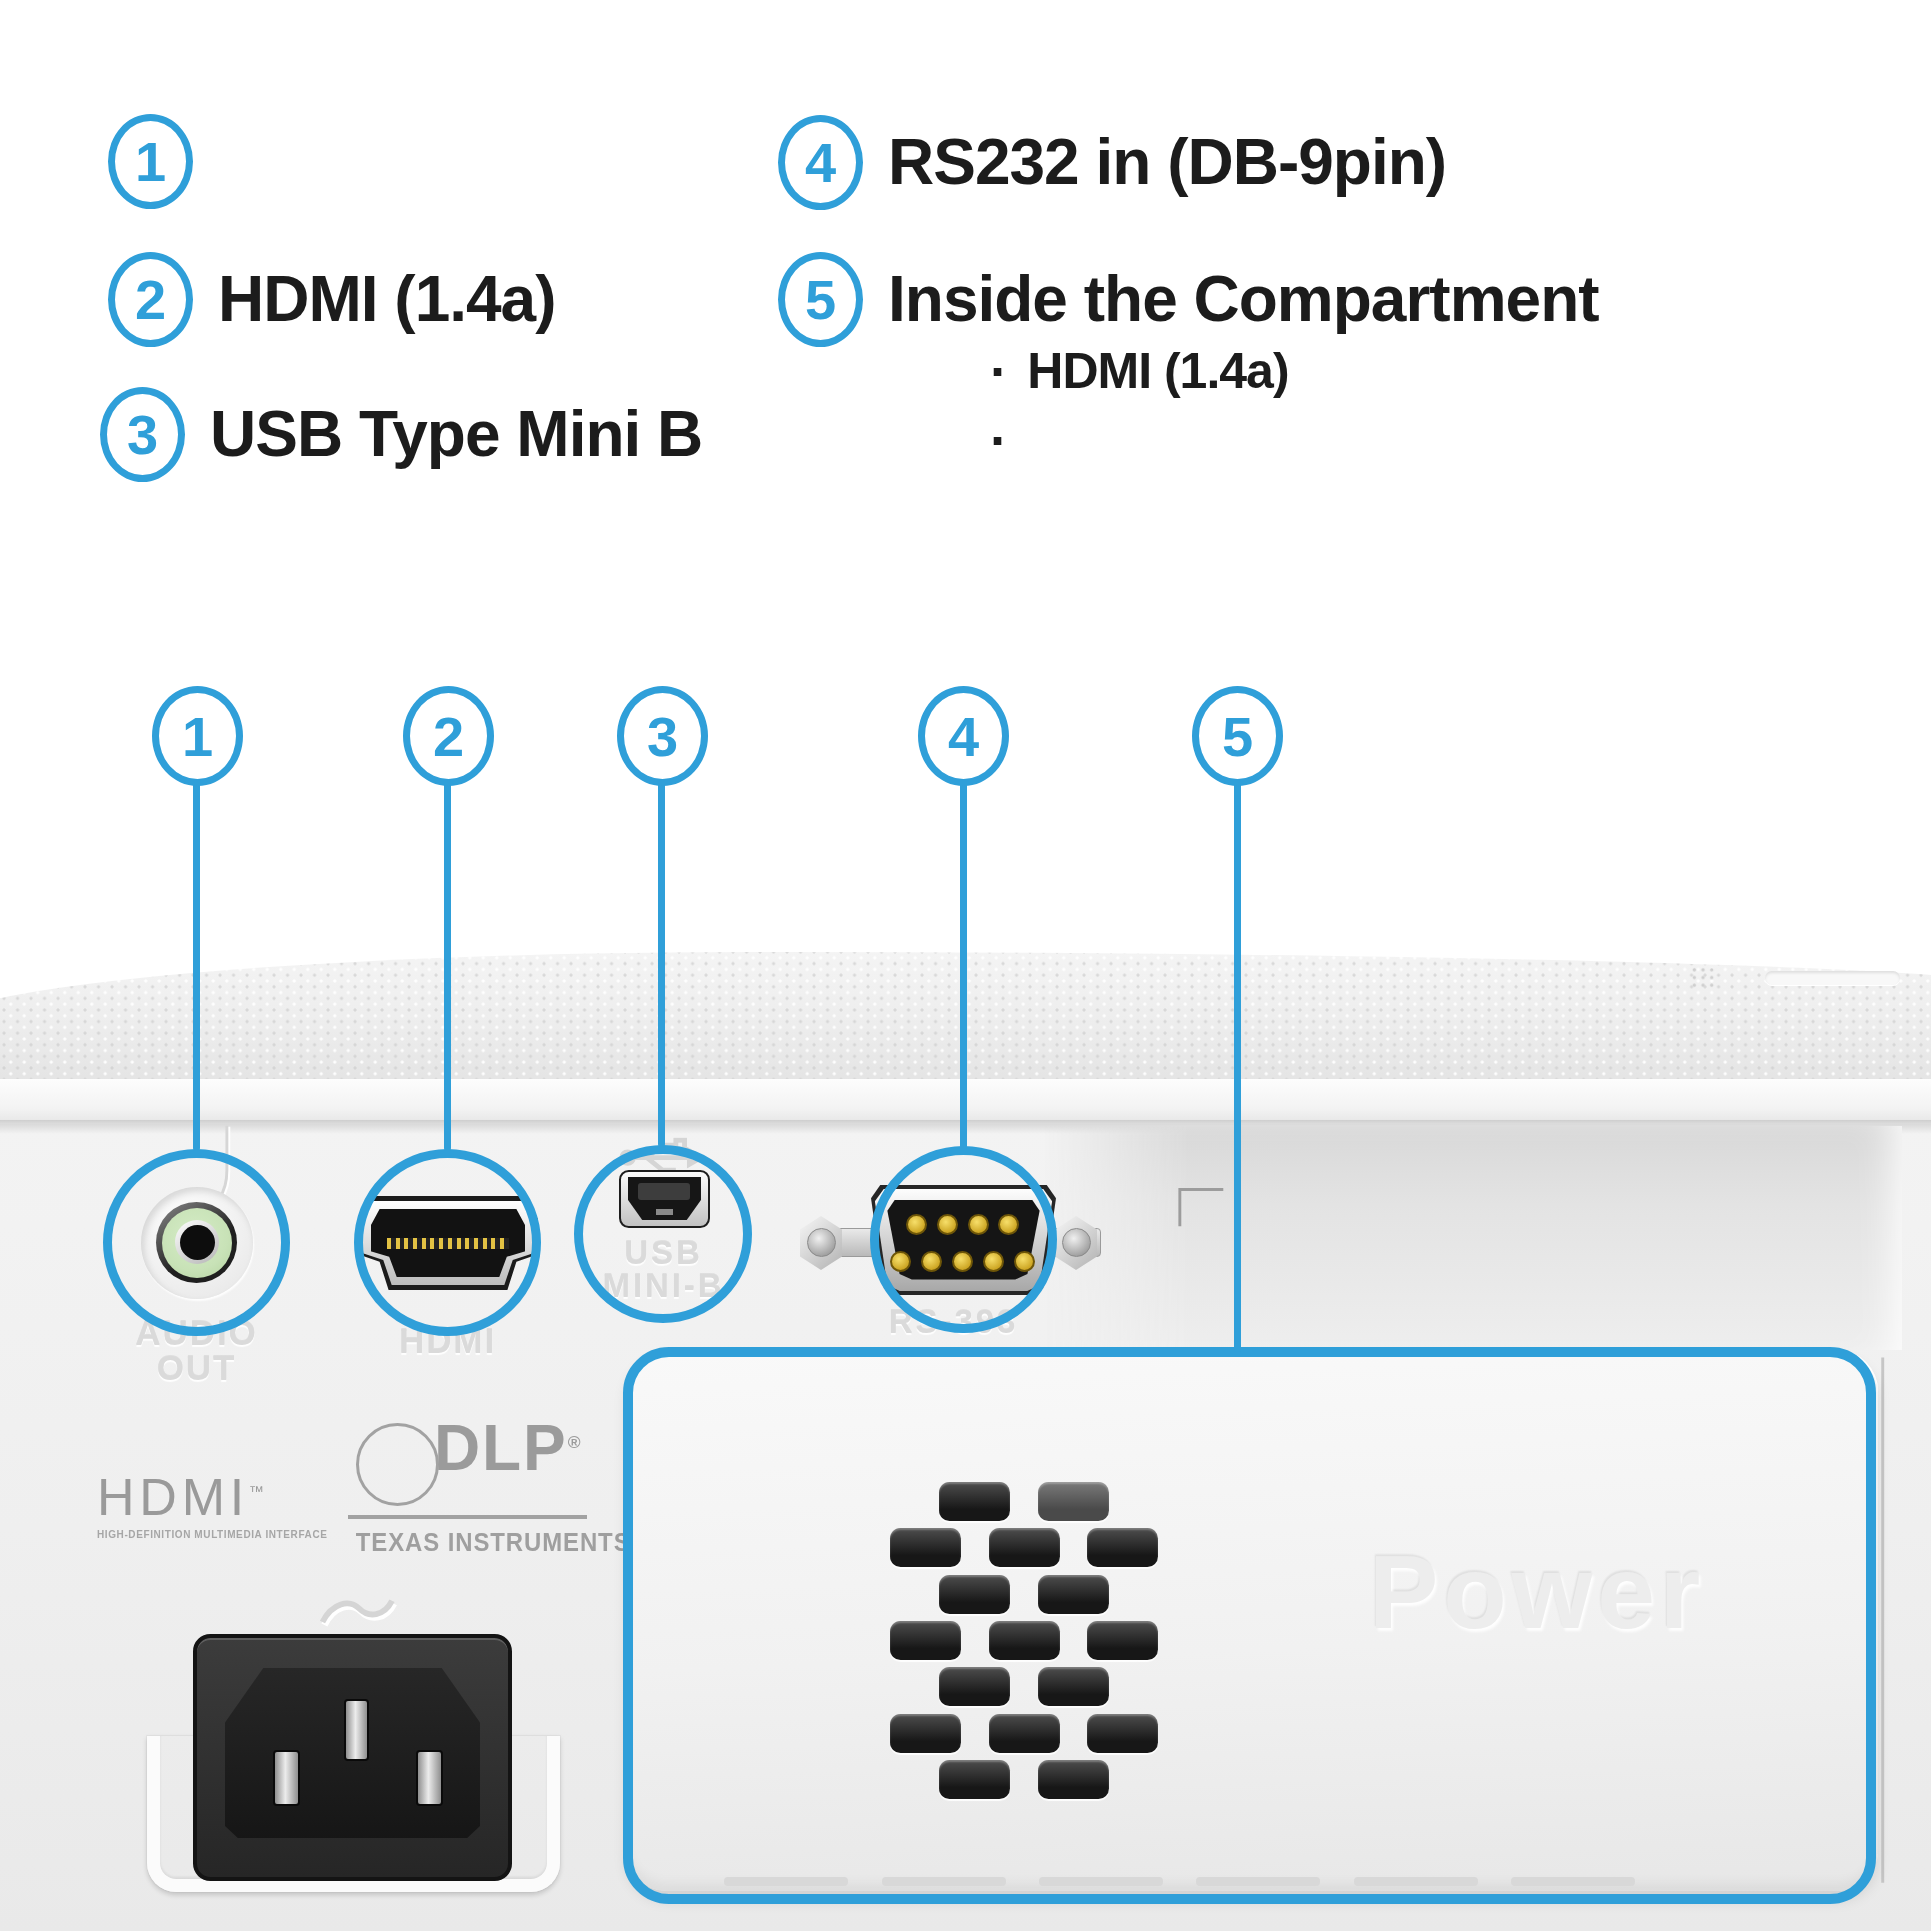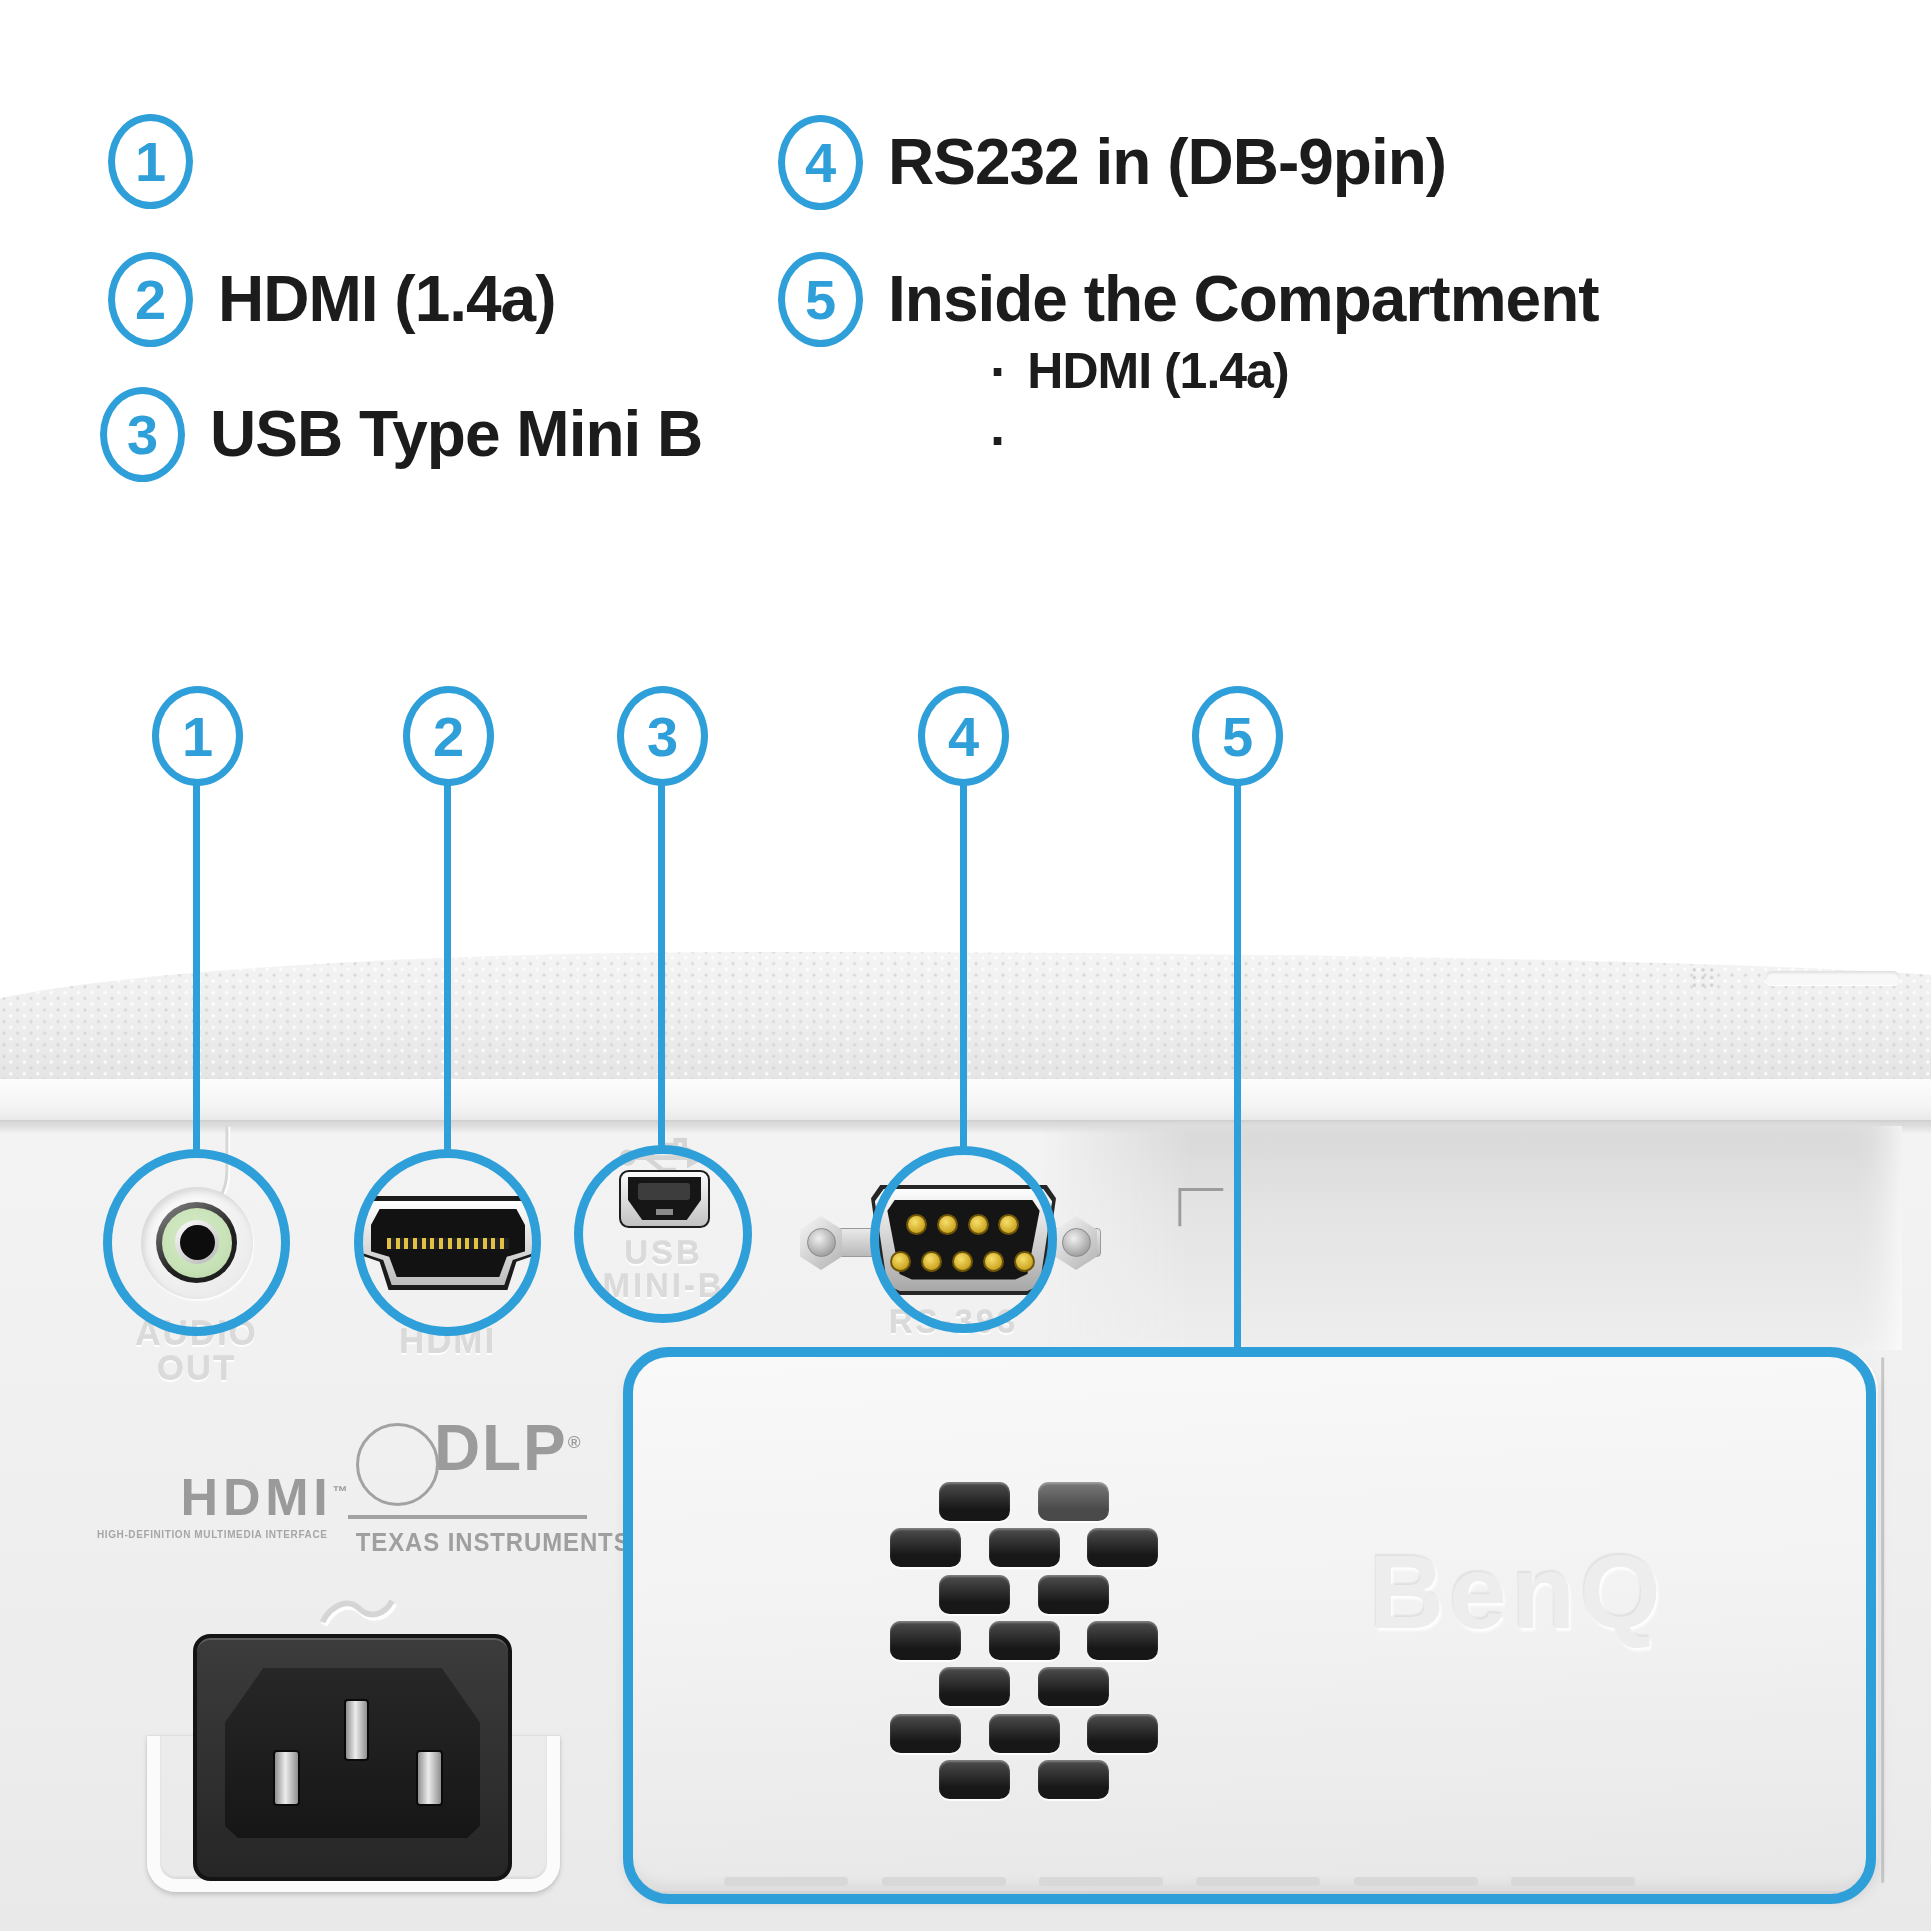--- a/index.html
+++ b/index.html
@@ -102,21 +102,21 @@
     clip-path:polygon(5% 0,95% 0,100% 12%,93% 94%,86% 100%,14% 100%,7% 94%,0 12%);}
   .db9-l2{position:absolute;inset:3.9px;background:linear-gradient(180deg,#fdfdfd 0%,#a8a8a8 100%);
     clip-path:polygon(5% 0,95% 0,100% 12%,93% 94%,86% 100%,14% 100%,7% 94%,0 12%);}
   .db9-l3{position:absolute;inset:14.5px 16.4px 15.4px 16.4px;background:#151515;
     clip-path:polygon(5% 0,95% 0,100% 14%,92% 93%,84% 100%,16% 100%,8% 93%,0 14%);}
   .db9-pin{position:absolute;width:21px;height:21px;border-radius:50%;z-index:10;
     background:radial-gradient(circle at 40% 35%,#f7df6a 0%,#caa21f 75%);border:2.9px solid #6e5608;}
 
   
   .hdmi-logo{position:absolute;left:97px;top:1471px;width:251px;z-index:6;color:#9a9a9a;}
-  .hdmi-word{font-size:52px;font-weight:700;letter-spacing:4.8px;line-height:1;text-align:right;}
+  .hdmi-word{font-size:52px;font-weight:400;letter-spacing:4.8px;line-height:1;}
   .hdmi-tm{font-size:15.4px;vertical-align:super;letter-spacing:0;}
   .hdmi-sub{font-size:10px;letter-spacing:0.6px;color:#a6a6a6;margin-top:5.8px;font-weight:700;white-space:nowrap;}
   .dlp-logo{position:absolute;left:346px;top:1417px;width:251px;z-index:6;color:#9b9b9b;}
   .dlp-circle{position:absolute;left:9.7px;top:5.8px;width:83px;height:83px;border:3.9px solid #a2a2a2;border-radius:50%;}
   .dlp-word{position:absolute;left:88px;top:-5.8px;font-size:64px;font-weight:800;letter-spacing:1.9px;}
   .dlp-reg{font-size:17.4px;vertical-align:super;}
   .dlp-line{position:absolute;left:1.9px;top:98px;width:239px;height:3.9px;background:#a2a2a2;}
   .dlp-sub{position:absolute;left:0;top:110px;width:243px;text-align:center;font-size:26px;font-weight:700;
     letter-spacing:1px;transform:scaleX(.92);transform-origin:center;color:#9f9f9f;white-space:nowrap;}
 
@@ -298,21 +298,21 @@
   <div class="grille-slot" style="left:989px;top:1621px;"></div>
   <div class="grille-slot" style="left:1087px;top:1621px;"></div>
   <div class="grille-slot" style="left:939px;top:1667px;"></div>
   <div class="grille-slot" style="left:1038px;top:1667px;"></div>
   <div class="grille-slot" style="left:890px;top:1714px;"></div>
   <div class="grille-slot" style="left:989px;top:1714px;"></div>
   <div class="grille-slot" style="left:1087px;top:1714px;"></div>
   <div class="grille-slot" style="left:939px;top:1760px;"></div>
   <div class="grille-slot" style="left:1038px;top:1760px;"></div>
 
-  <div class="benq">BenQ</div>
+  <div class="benq">Power</div>
 
   <div class="compartment-outline"></div>
 
   <div class="lead" style="left:193px;top:782px;height:369px;"></div>
   <div class="lead" style="left:444px;top:782px;height:369px;"></div>
   <div class="lead" style="left:658px;top:782px;height:365px;"></div>
   <div class="lead" style="left:960px;top:782px;height:367px;"></div>
   <div class="lead" style="left:1234px;top:782px;height:570px;"></div>
 
   <div class="ring" style="left:103px;top:1149px;width:187px;height:187px;"></div>

